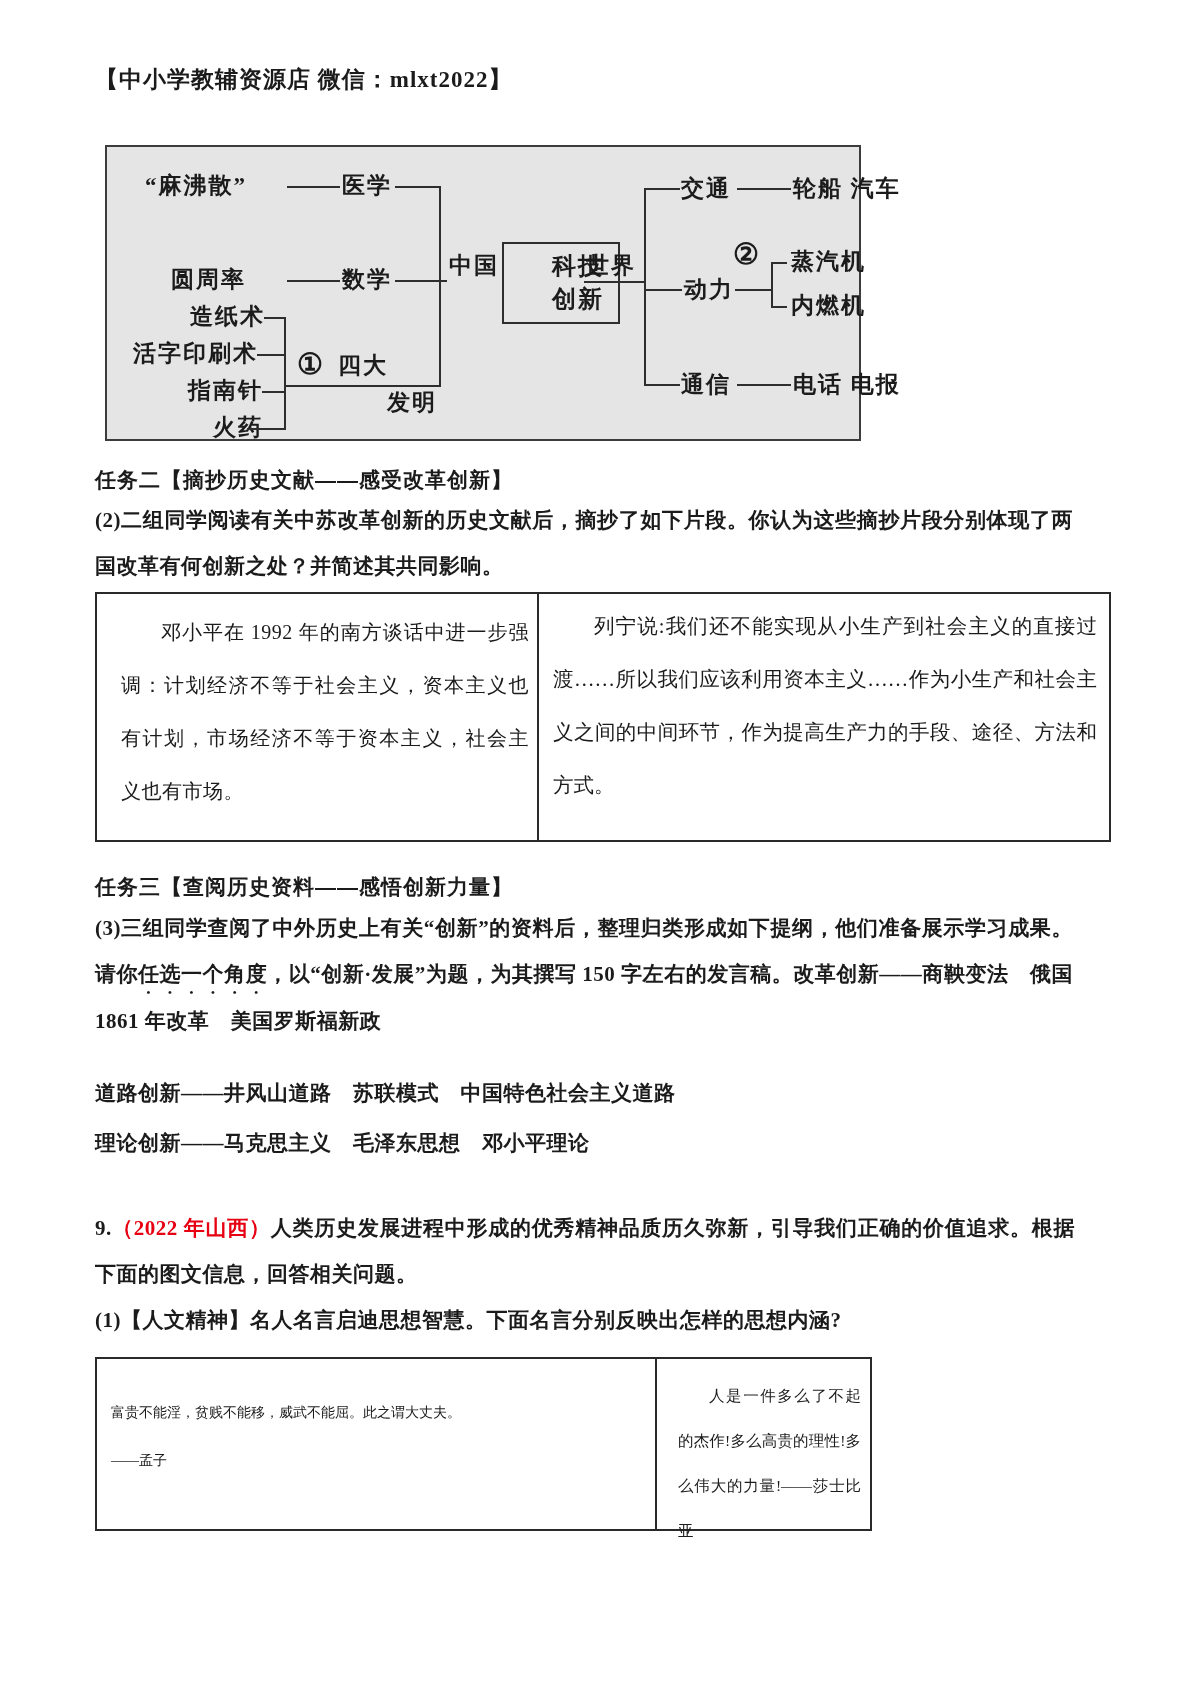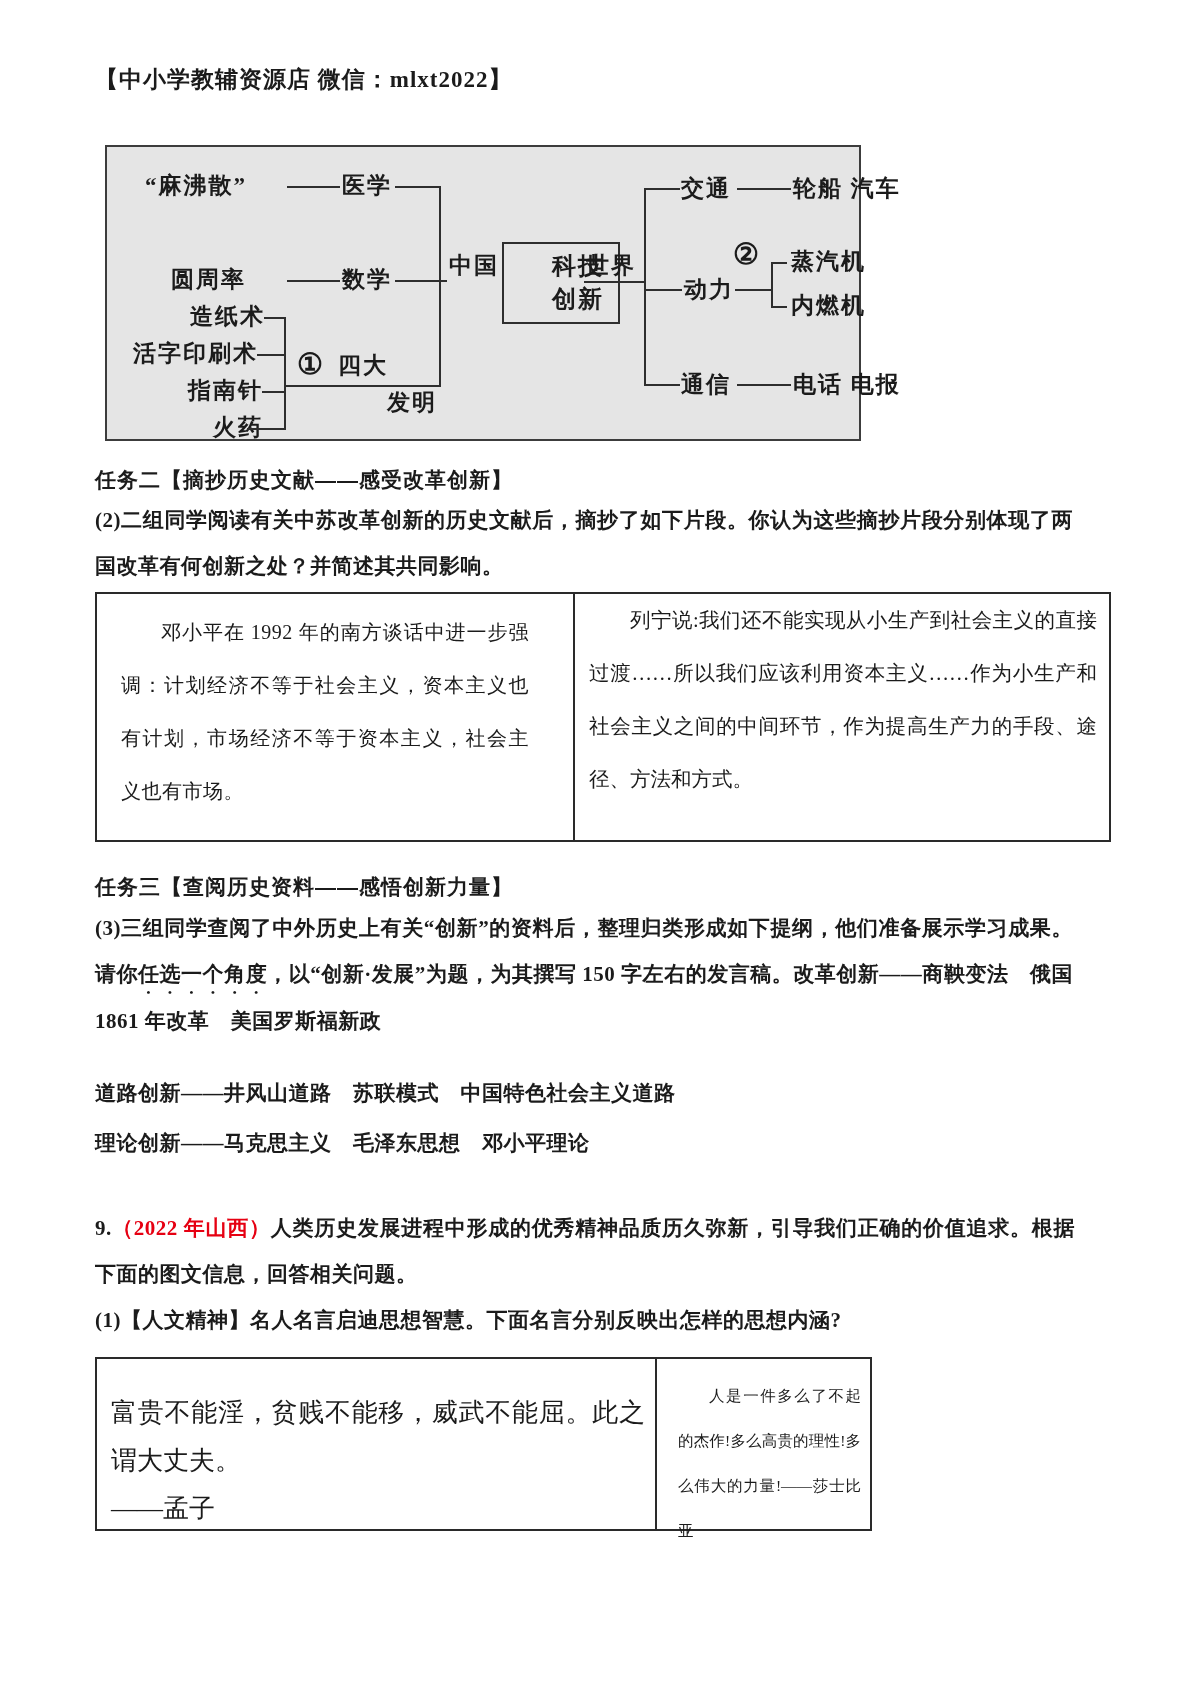--- a/index.html
+++ b/index.html
@@ -20,23 +20,23 @@
   .para{font-size:21px;line-height:46px;text-align:justify;font-weight:600;letter-spacing:0.5px;}
   .light{font-weight:700;}
   .em-dots{-webkit-text-emphasis:filled dot #1b1b1b;-webkit-text-emphasis-position:under left;
            text-emphasis:filled dot #1b1b1b;text-emphasis-position:under left;}
   .qtable{position:absolute;display:flex;border:2px solid #2a2a2a;background:#fff;}
   .cell{text-align:justify;}
   .t1{left:95px;top:592px;width:1012px;height:246px;}
   .t1 .c-left{width:440px;box-sizing:border-box;padding:12px 8px 0 24px;
               font-size:20px;line-height:53px;text-indent:2em;letter-spacing:0.5px;}
   .t1 .c-right{flex:1;box-sizing:border-box;border-left:2px solid #2a2a2a;
-               padding:0 12px 0 14px;font-size:20.5px;line-height:53px;text-indent:2em;margin-left:36px;}
+               padding:6px 12px 0 14px;font-size:20.5px;line-height:53px;text-indent:2em;}
   .t2{left:95px;top:1357px;width:773px;height:170px;}
-  .t2 .c-left{width:558px;box-sizing:border-box;padding:30px 10px 0 14px;font-size:26px;line-height:48px;}
+  .t2 .c-left{width:558px;box-sizing:border-box;padding:30px 10px 0 14px;font-size:14px;line-height:48px;}
   .t2 .c-left .author{text-align:left;padding-right:10px;}
   .t2 .c-right{flex:1;box-sizing:border-box;border-left:2px solid #2a2a2a;
                padding:14px 9px 0 21px;font-size:15.5px;line-height:45px;text-indent:2em;}
   .red{color:#e60012;font-weight:700;}
   .num{font-weight:700;}
 </style>
 </head>
 <body>
 
 <div class="abs header">【中小学教辅资源店 微信：mlxt2022】</div>

